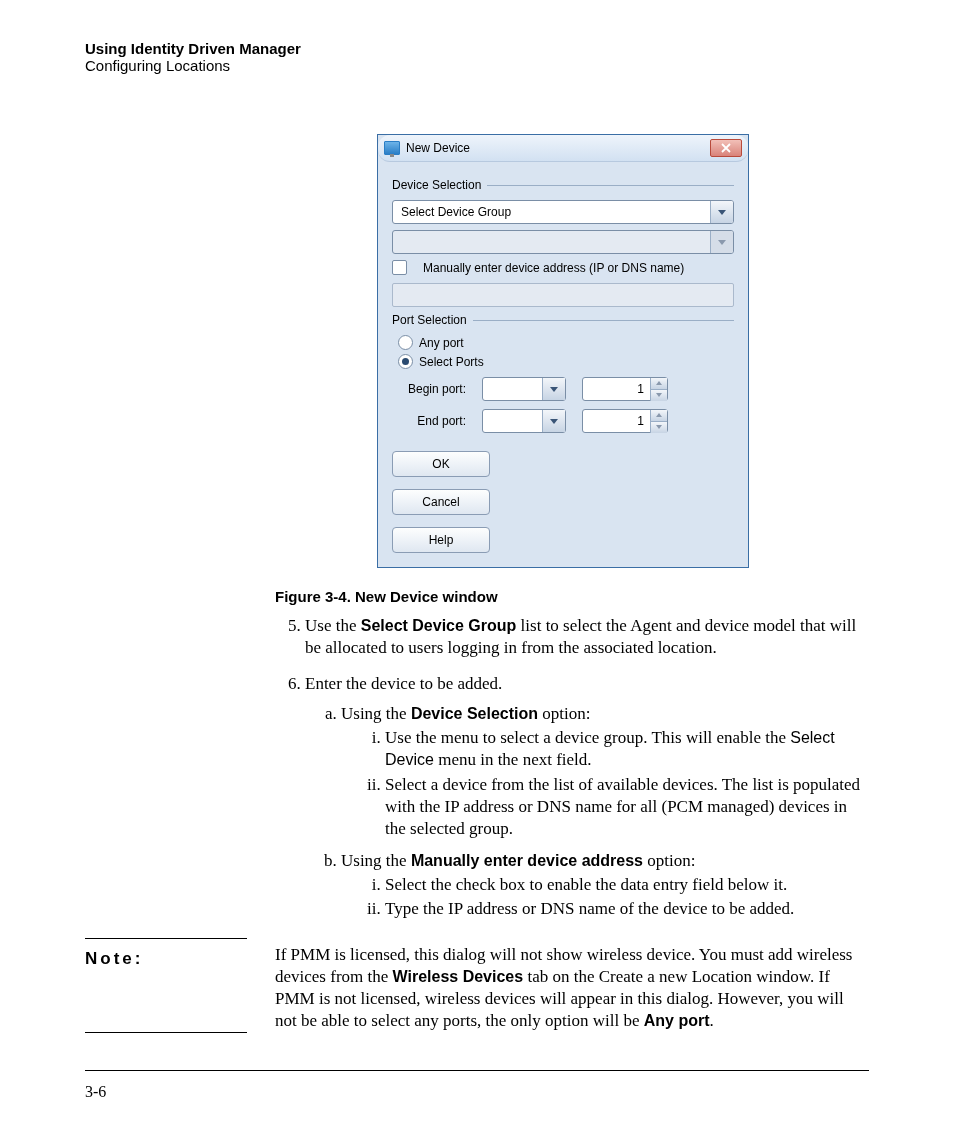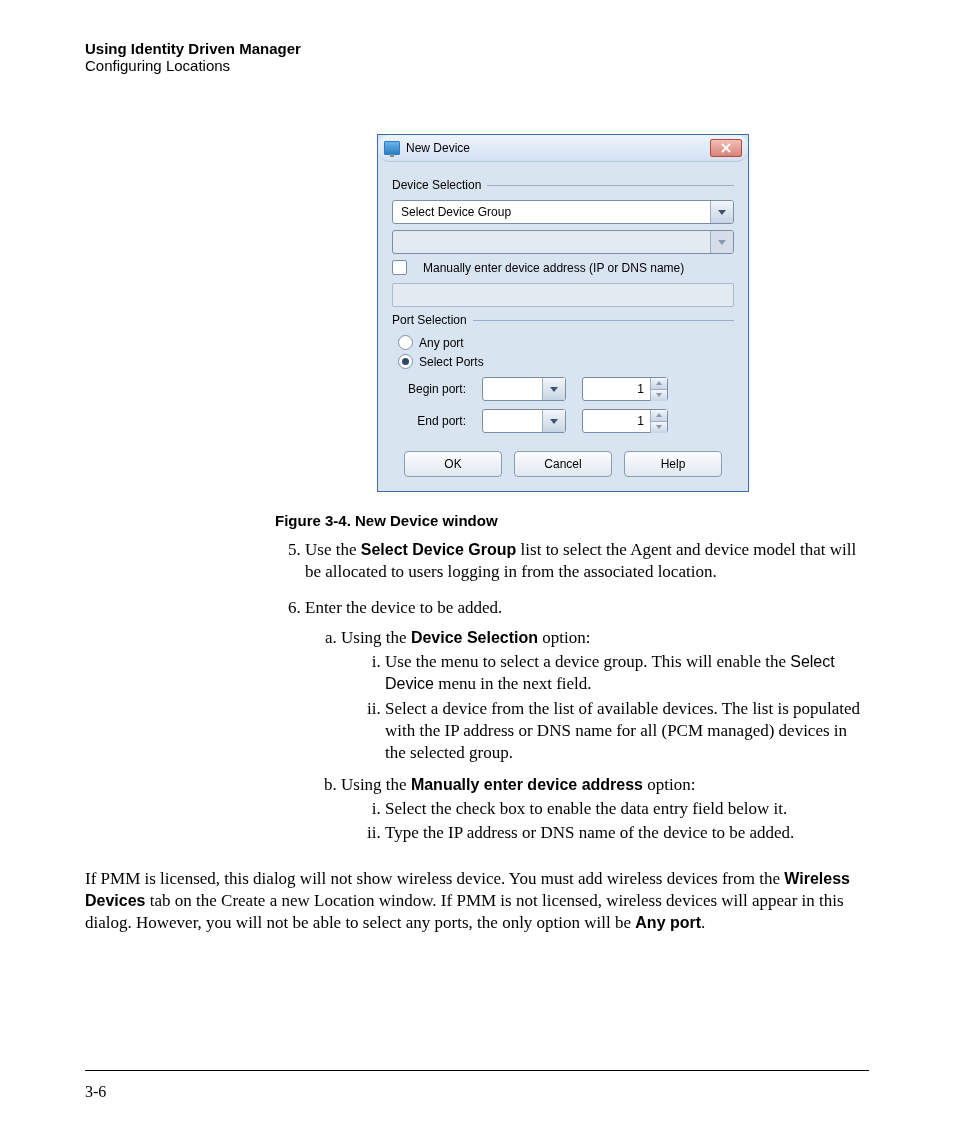--- a/index.html
+++ b/index.html
@@ -115,21 +115,21 @@
     width:84px;height:22px;background:#fff;border:1px solid #7a8ea6;border-radius:3px;
     display:flex;align-items:center;
   }
   .spinner .num { flex:1;text-align:right;padding-right:6px; }
   .spinner .spins { width:16px;border-left:1px solid #9aaec6;display:flex;flex-direction:column; }
   .spinner .spins div{height:11px;display:flex;align-items:center;justify-content:center;background:linear-gradient(#f3f6fa,#c7d4e4);}
   .spinner .spins div:first-child{border-bottom:1px solid #9aaec6;}
   .tri-up { width:0;height:0;border-left:3px solid transparent;border-right:3px solid transparent;border-bottom:4px solid #8a99ad; }
   .tri-dn { width:0;height:0;border-left:3px solid transparent;border-right:3px solid transparent;border-top:4px solid #8a99ad; }
 
-  .dlg-buttons { display:flex;gap:12px;justify-content:center;margin-top:18px; }
+  .dlg-buttons { display:flex;gap:12px;justify-content:center;margin-top:18px;flex-direction:column; }
   .dlg-buttons .btn {
     width:96px;height:24px;
     background:linear-gradient(#fdfefe,#dfe7f1);
     border:1px solid #8a9cb4;border-radius:4px;
     display:flex;align-items:center;justify-content:center;
     font-size:12px;
   }
 
   .caption {
     font-family: Arial, Helvetica, sans-serif;
@@ -309,20 +309,21 @@
               <li>Select the check box to enable the data entry field below it.</li>
               <li>Type the IP address or DNS name of the device to be added.</li>
             </ol>
           </li>
         </ol>
       </li>
     </ol>
   </div>
 
   <div class="note-block">
+    <div class="note-label">Note:</div>
     <div class="note-text">
       <span>If PMM is licensed, this dialog will not show wireless device. You must add wireless devices from the </span><span class="b">Wireless Devices</span><span> tab on the Create a new Location window. If PMM is not licensed, wireless devices will appear in this dialog. However, you will not be able to select any ports, the only option will be </span><span class="b">Any port</span><span>.</span>
     </div>
   </div>
 
   <div class="footer">
     <span>3-6</span>
   </div>
 </div>
 

